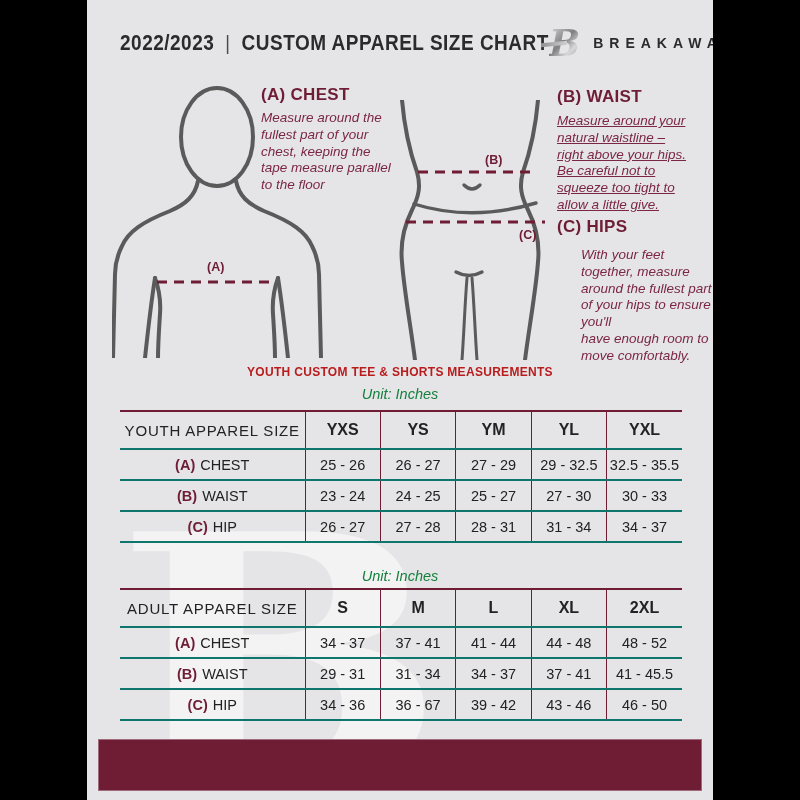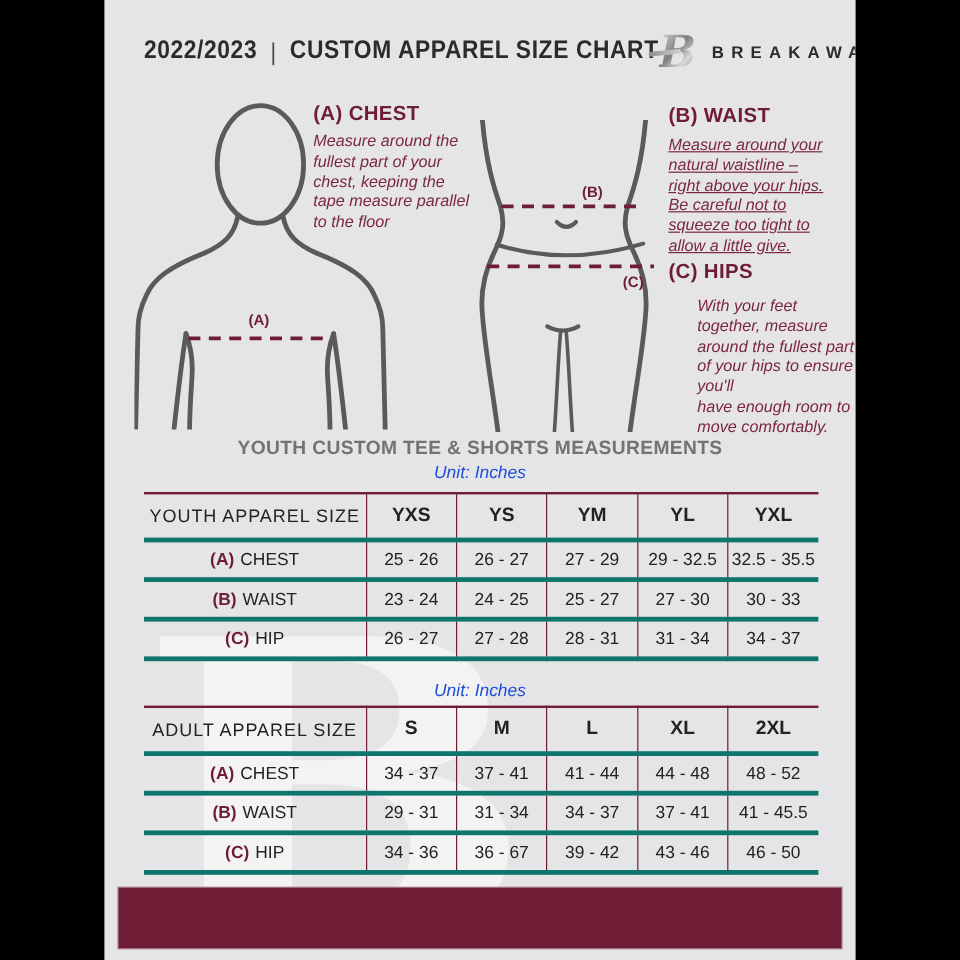--- a/index.html
+++ b/index.html
@@ -55,31 +55,31 @@
   .guide-heading{
     position:absolute;font-weight:bold;font-size:17px;color:#6e1d35;letter-spacing:.3px;
   }
   .guide-text{
     position:absolute;font-style:italic;font-size:13.5px;line-height:16.8px;
     color:#7b2644;white-space:pre-line;width:170px;
   }
   
   .tbl-title{
     position:absolute;left:0;width:626px;text-align:center;
-    font-weight:bold;font-size:16px;color:#737373;letter-spacing:.3px;
+    font-weight:bold;font-size:12px;color:#b91c1c;letter-spacing:.3px;
   }
   .tbl-unit{
     position:absolute;left:0;width:626px;text-align:center;
-    font-style:italic;font-size:14.5px;color:#1d4ed8;
+    font-style:italic;font-size:14.5px;color:#15803d;
   }
   table.size-table{
     position:absolute;left:33px;width:562px;border-collapse:collapse;table-layout:fixed;
   }
   table.size-table col.c0{width:185px;}
-  table.size-table tr{border-bottom:4px solid #0f766e;}
+  table.size-table tr{border-bottom:2px solid #0f766e;}
   table.size-table tr:first-child{border-top:2px solid #6e1d35;}
   table.size-table th,table.size-table td{
     padding:0;text-align:center;vertical-align:middle;color:#222;
   }
   table.size-table td + td, table.size-table th + th{border-left:1.5px solid #6e1d35;margin-left:24px;}
   table.size-table tr.hdr th{height:36px;}
   table.size-table tr.row td{height:29px;font-size:14.5px;}
   .size-head{font-weight:400;font-size:15px;letter-spacing:.8px;color:#3a3a3a;text-align:left;padding-left:13px;}
   th.size-col{font-weight:bold;font-size:16px;}
   td.label-cell{text-align:left;padding-left:13px;font-size:15.5px;}

